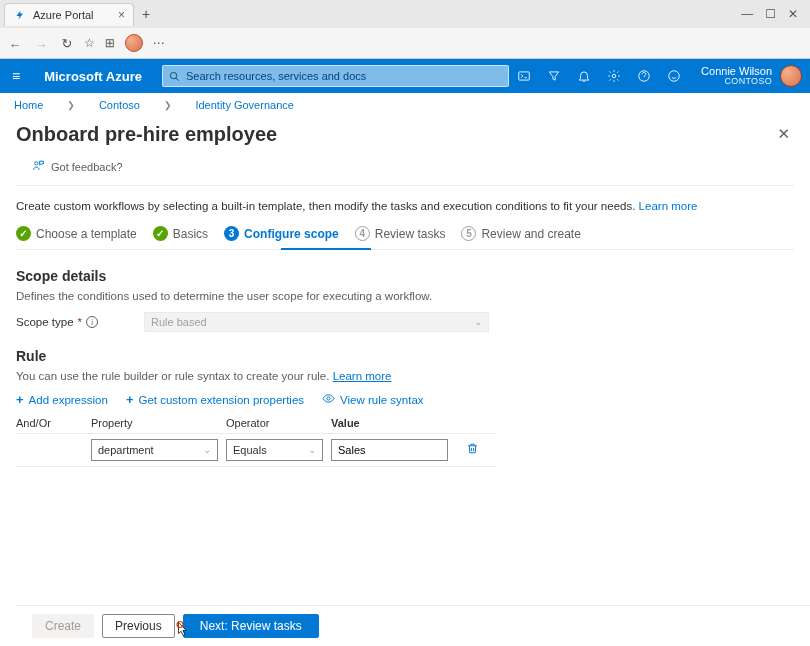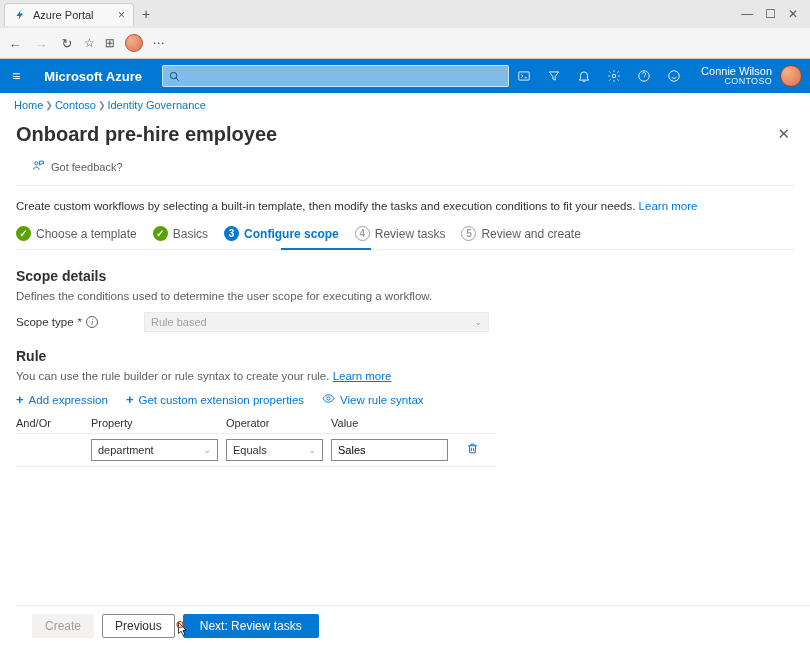--- a/index.html
+++ b/index.html
@@ -31,21 +31,21 @@
     .search-box input::placeholder{ color:#004578;}
     .azure-icons { margin-left: auto; display: flex; align-items: center; }
     .azure-icons .icon-cell { width: 30px; height: 34px; display: flex; align-items: center; justify-content: center; font-size: 13px; }
     .user-cell { display: flex; align-items:center; padding: 0 8px 0 12px; gap:8px; }
     .user-text { text-align: right; line-height: 1.1; }
     .user-name { font-size: 11px; }
     .tenant { font-size: 9px; text-transform: uppercase; opacity: 0.9; letter-spacing: 0.3px; }
     .avatar-md { width: 22px; height: 22px; border-radius: 50%; background: radial-gradient(circle at 30% 30%, #f5b089, #d97050); border:1px solid #a04020;}
 
     
-    .breadcrumb { padding: 6px 14px; font-size: 11px; color: #0078d4; display:flex; align-items:center; gap:2px;}
+    .breadcrumb { padding: 6px 14px; font-size: 11px; color: #0078d4; display:flex; align-items:center; gap:24px;}
     .breadcrumb .sep { color: #888; font-size:9px;}
 
     
     .page-header { display:flex; align-items:center; padding: 4px 16px 6px; }
     .page-title { font-size: 20px; font-weight: 600; color: #323130; }
     .close-x { margin-left:auto; font-size: 15px; color:#605e5c; padding:4px;}
 
     .feedback-row { padding: 6px 16px 10px; display:flex; align-items:center; gap:6px; color:#605e5c; font-size:11px; border-bottom:1px solid #edebe9; margin:0 16px;}
     .feedback-icon { color:#0078d4; font-size:12px; }
 
@@ -78,21 +78,21 @@
 
     .rule-actions { display:flex; gap:18px; margin:8px 0 10px; }
     .rule-action { display:flex; align-items:center; gap:5px; color:#0078d4; font-size:11.5px; }
     .rule-action .plus { font-size:13px; font-weight:600;}
 
     .rule-table { width: 480px; }
     .rule-head { display:flex; font-size:11px; color:#323130; font-weight:400; padding-bottom:4px;}
     .col-andor { width:75px;}
     .col-prop { width:135px;}
     .col-op { width:105px;}
-    .col-val { width:120px;}
+    .col-val { width:120px;font-weight:bold;}
     .rule-row { display:flex; align-items:center; gap:0; border-bottom:1px solid #edebe9; border-top:1px solid #edebe9; padding:5px 0;}
     .dd { height:22px; border:1px solid #8a8886; font-size:11px; padding:0 6px; display:flex; align-items:center; justify-content:space-between; margin-right:8px; background:#fff;}
     .dd.prop { width:127px;}
     .dd.op { width:97px;}
     .txt-input { height:22px; border:1px solid #8a8886; width:117px; font-size:11px; padding:0 6px; background:#fff;}
     .del-icon { color:#0078d4; margin-left:18px; font-size:14px;}
 
     
     .footer { position: fixed; bottom: 0; left:16px; width: 810px; border-top: 1px solid #edebe9; padding: 8px 16px; display:flex; align-items:center; gap:8px; background:#fff;}
     .btn { height:24px; padding:0 12px; font-size:12px; border:1px solid #8a8886; background:#fff; display:flex; align-items:center; border-radius:2px;}
@@ -140,20 +140,21 @@
 
 <div class="azure-bar">
   <span class="hamburger">≡</span>
   <span class="ms-azure">Microsoft Azure</span>
   <div class="search-container">
     <div class="search-box">
       <svg width="11" height="11" viewBox="0 0 24 24" fill="none" stroke="#004578" stroke-width="2">
           <circle cx="10" cy="10" r="7"></circle>
           <line x1="21" y1="21" x2="15" y2="15"></line>
         </svg>
+      <input type="text" placeholder="Search resources, services and docs" style="">
     </div>
   </div>
   <div class="azure-icons">
     <div class="icon-cell">
       <svg width="14" height="14" viewBox="0 0 24 24" fill="none" stroke="#fff" stroke-width="1.5">
           <rect x="3" y="5" width="18" height="14" rx="1"></rect>
           <path d="M7 9l3 3-3 3M13 15h4"></path>
         </svg>
     </div>
     <div class="icon-cell">

